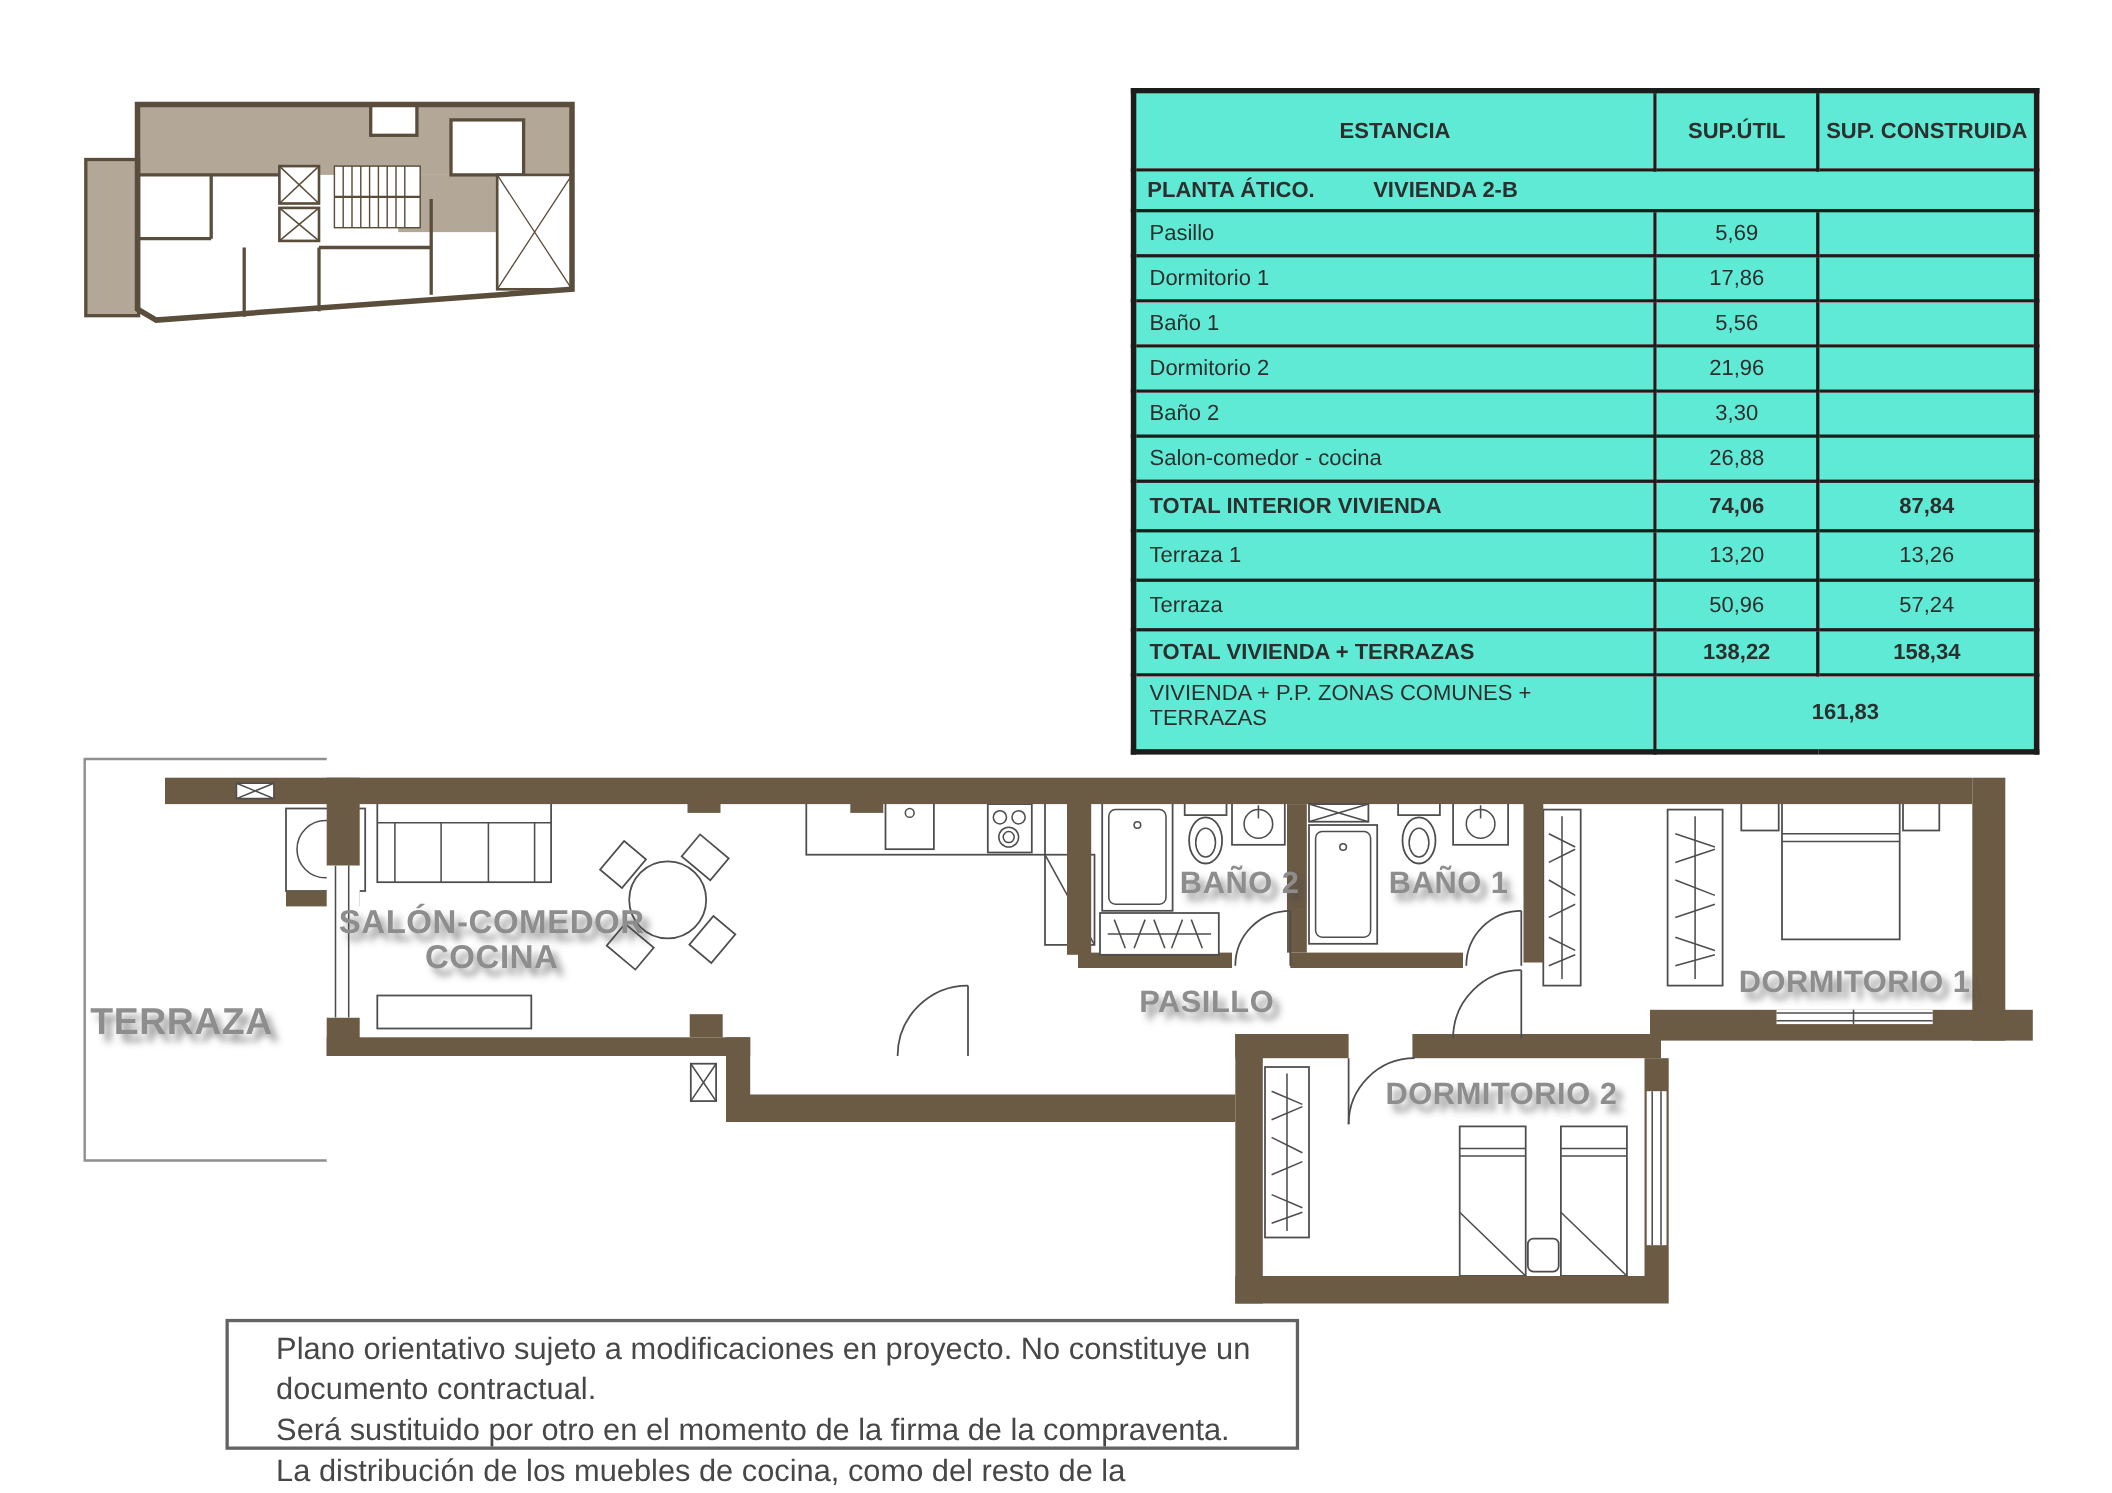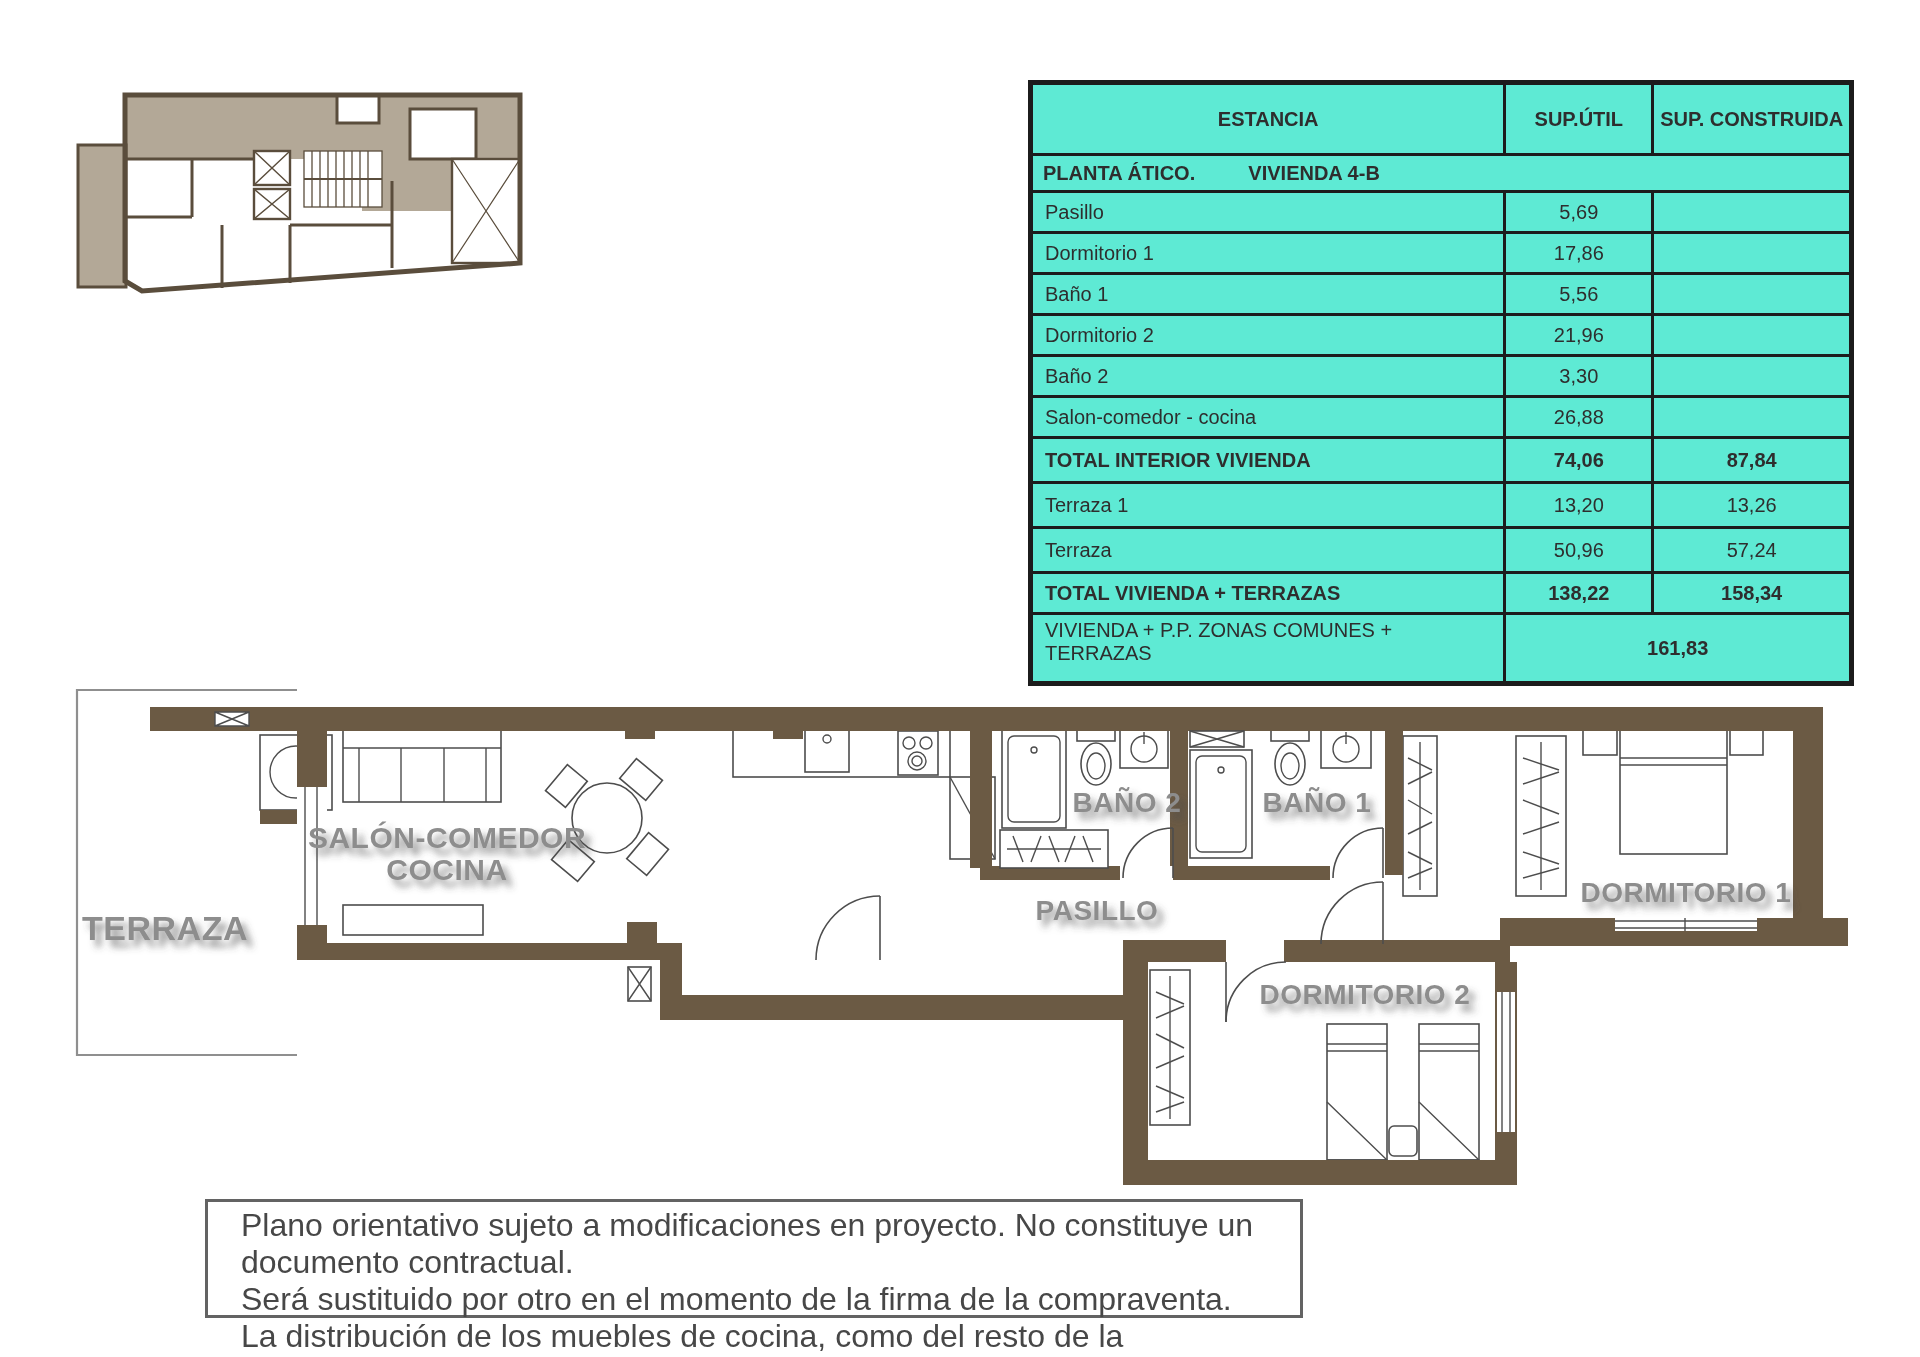--- a/index.html
+++ b/index.html
@@ -18,23 +18,23 @@
   #area-table td.num { text-align:center; padding:2px 2px; }
   #area-table tr.hdr td { font-weight:bold; text-align:center; height:72px; line-height:1.1; }
   #area-table tr.sect td { font-weight:bold; height:37px; padding-left:10px; }
   #area-table tr.data td { height:41px; }
   #area-table tr.tall td { height:45px; }
   #area-table .b { font-weight:bold;margin-top:41px; }
   #area-table tr.foot td { height:70px; }
   #area-table tr.foot td.lbl { line-height:1.15; padding-top:4px; vertical-align:top; }
 
   
-  #disclaimer { left:205px; top:1199px; width:1098px; height:119px;
-                border:3px solid #636363; color:#474747; font-size:32px;
-                line-height:37px; padding:5px 10px 0 33px; background:#fff; }
+  #disclaimer { left:205px; top:1199px; width:976px; height:119px;
+                border:3px solid #636363; color:#474747; font-size:28px;
+                line-height:37px; padding:5px 10px 0 43px; background:#fff; }
 
   
   svg text.roomlbl { font-family:"Liberation Sans", sans-serif; font-weight:bold;
                      fill:#8d8d8d; text-anchor:middle; letter-spacing:0.5px; }
   svg .wall { fill:#6b5a44; }
   svg .furn { fill:#ffffff; stroke:#4d4d4d; stroke-width:1.6; }
   svg .furnln { fill:none; stroke:#4d4d4d; stroke-width:1.4; }
   svg .thin { fill:none; stroke:#8f8f8f; stroke-width:2.2; }
   svg .win  { fill:#ffffff; stroke:none; }
   svg .door { fill:none; stroke:#4d4d4d; stroke-width:1.6; }
@@ -94,21 +94,21 @@
   <tbody>
       <tr class="hdr">
     <td>ESTANCIA</td>
     <td>SUP.ÚTIL</td>
     <td>SUP. CONSTRUIDA</td>
   </tr>
   <tr class="sect">
     <td colspan="3">
       <span>PLANTA ÁTICO.</span>
       <span style="display:inline-block;width:42px;"></span>
-      <span>VIVIENDA 4-B</span>
+      <span>VIVIENDA 2-B</span>
     </td>
   </tr>
   <tr class="data">
     <td class="lbl">Pasillo</td>
     <td class="num">5,69</td>
     <td class="num"></td>
   </tr>
   <tr class="data">
     <td class="lbl">Dormitorio 1</td>
     <td class="num">17,86</td>

